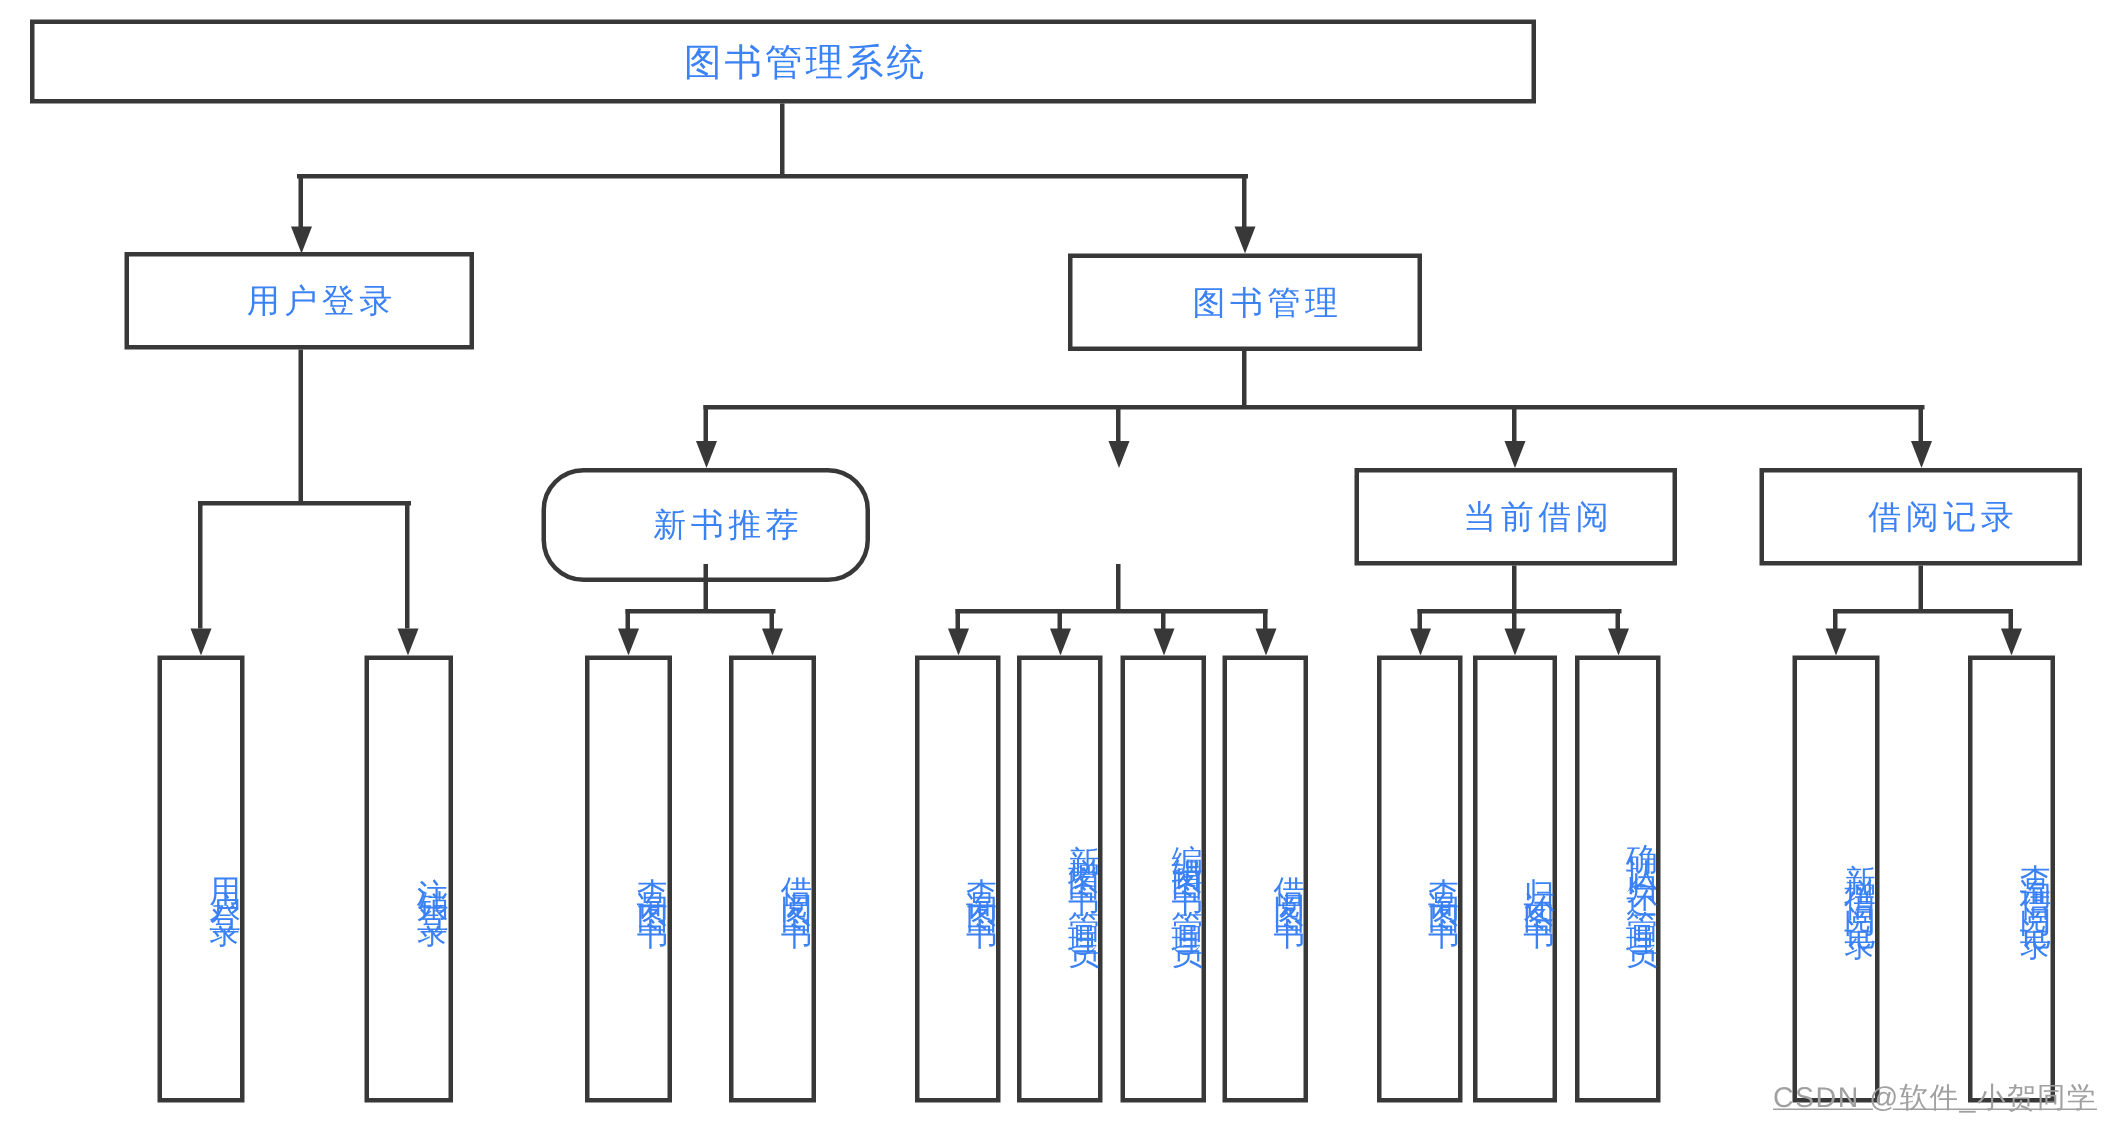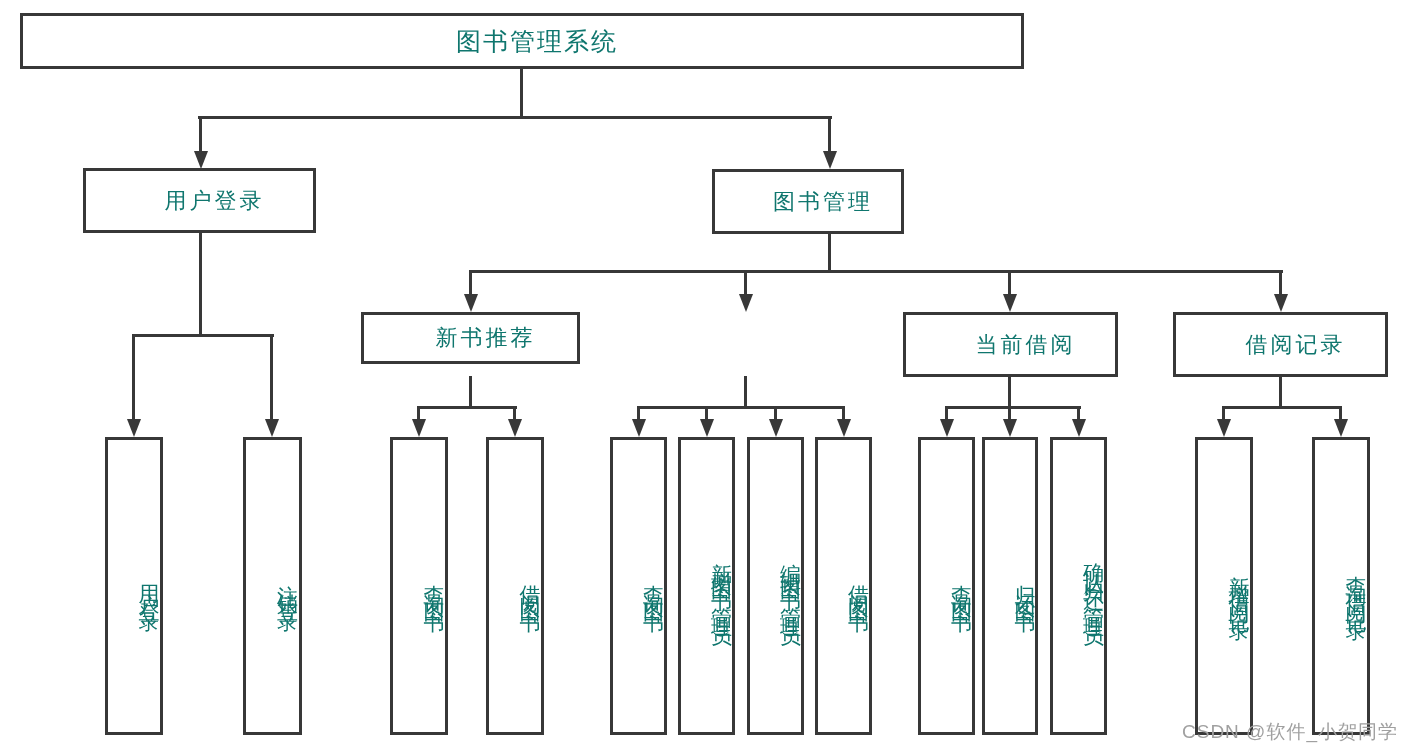--- a/index.html
+++ b/index.html
@@ -2,75 +2,75 @@
 <html><head>
 <meta charset="utf-8">
 <style>
   html,body{margin:0;padding:0;background:#ffffff;}
   .canvas{
     position:relative;width:1405px;height:747px;background:#ffffff;overflow:hidden;
     font-family:"Liberation Sans","DejaVu Sans",sans-serif;
   }
   .node{
     position:absolute;box-sizing:border-box;border:3px solid #383838;background:#ffffff;
-    display:flex;align-items:center;justify-content:center;color:#0f766e;padding-left:30px;
+    display:flex;align-items:center;justify-content:center;color:#3b82f6;padding-left:30px;
   }
   .h2{font-size:22px;letter-spacing:3px;}
   .h1{font-size:25px;letter-spacing:2px;}
   .vert{
     writing-mode:vertical-rl;text-orientation:mixed;
     font-size:21px;letter-spacing:9px;
   }
   .ln{position:absolute;background:#383838;}
   .arw{
     position:absolute;width:0;height:0;
     border-left:7px solid transparent;border-right:7px solid transparent;
     border-top:18px solid #383838;
   }
   .watermark{
     position:absolute;left:1182px;top:719px;font-size:19px;color:#a0a0a0;
-    letter-spacing:1px;white-space:nowrap;z-index:5;
+    letter-spacing:1px;white-space:nowrap;z-index:5;text-decoration:underline;
   }
 </style>
 </head>
 <body>
 
 <div class="canvas">
 
   <div class="node h1" style="left:20px;top:13px;width:1004px;height:56px;">图书管理系统</div>
 
   <div class="ln" style="left:520px;top:69px;width:3px;height:47px;"></div>
   <div class="ln" style="left:198px;top:116px;width:634px;height:3px;"></div>
   <div class="ln" style="left:199px;top:116px;width:3px;height:36px;"></div>
   <div class="arw" style="left:194px;top:151px;"></div>
   <div class="ln" style="left:828px;top:116px;width:3px;height:36px;"></div>
   <div class="arw" style="left:823px;top:151px;"></div>
 
   <div class="node h2" style="left:83px;top:168px;width:233px;height:65px;">用户登录</div>
-  <div class="node h2" style="left:712px;top:169px;width:192px;height:65px;">图书管理</div>
+  <div class="node h2" style="left:712px;top:169px;width:236px;height:65px;">图书管理</div>
 
   <div class="ln" style="left:199px;top:233px;width:3px;height:103px;"></div>
   <div class="ln" style="left:132px;top:334px;width:142px;height:3px;"></div>
   <div class="ln" style="left:132px;top:334px;width:3px;height:85px;"></div>
   <div class="arw" style="left:127px;top:419px;"></div>
   <div class="ln" style="left:270px;top:334px;width:3px;height:85px;"></div>
   <div class="arw" style="left:265px;top:419px;"></div>
 
   <div class="ln" style="left:828px;top:234px;width:3px;height:38px;"></div>
   <div class="ln" style="left:469px;top:270px;width:814px;height:3px;"></div>
   <div class="ln" style="left:469px;top:270px;width:3px;height:26px;"></div>
   <div class="arw" style="left:464px;top:294px;"></div>
   <div class="ln" style="left:744px;top:270px;width:3px;height:26px;"></div>
   <div class="arw" style="left:739px;top:294px;"></div>
   <div class="ln" style="left:1008px;top:270px;width:3px;height:26px;"></div>
   <div class="arw" style="left:1003px;top:294px;"></div>
   <div class="ln" style="left:1279px;top:270px;width:3px;height:26px;"></div>
   <div class="arw" style="left:1274px;top:294px;"></div>
 
-  <div class="node h2" style="left:361px;top:312px;width:219px;height:52px;">新书推荐</div>
+  <div class="node h2" style="left:361px;top:312px;width:219px;height:76px;border-radius:28px;">新书推荐</div>
   <div class="node h2" style="left:1173px;top:312px;width:215px;height:65px;">借阅记录</div>
   <div class="node h2" style="left:903px;top:312px;width:215px;height:65px;">当前借阅</div>
 
   <div class="ln" style="left:469px;top:376px;width:3px;height:32px;"></div>
   <div class="ln" style="left:417px;top:406px;width:100px;height:3px;"></div>
   <div class="ln" style="left:417px;top:406px;width:3px;height:14px;"></div>
   <div class="arw" style="left:412px;top:419px;"></div>
   <div class="ln" style="left:513px;top:406px;width:3px;height:14px;"></div>
   <div class="arw" style="left:508px;top:419px;"></div>
 

